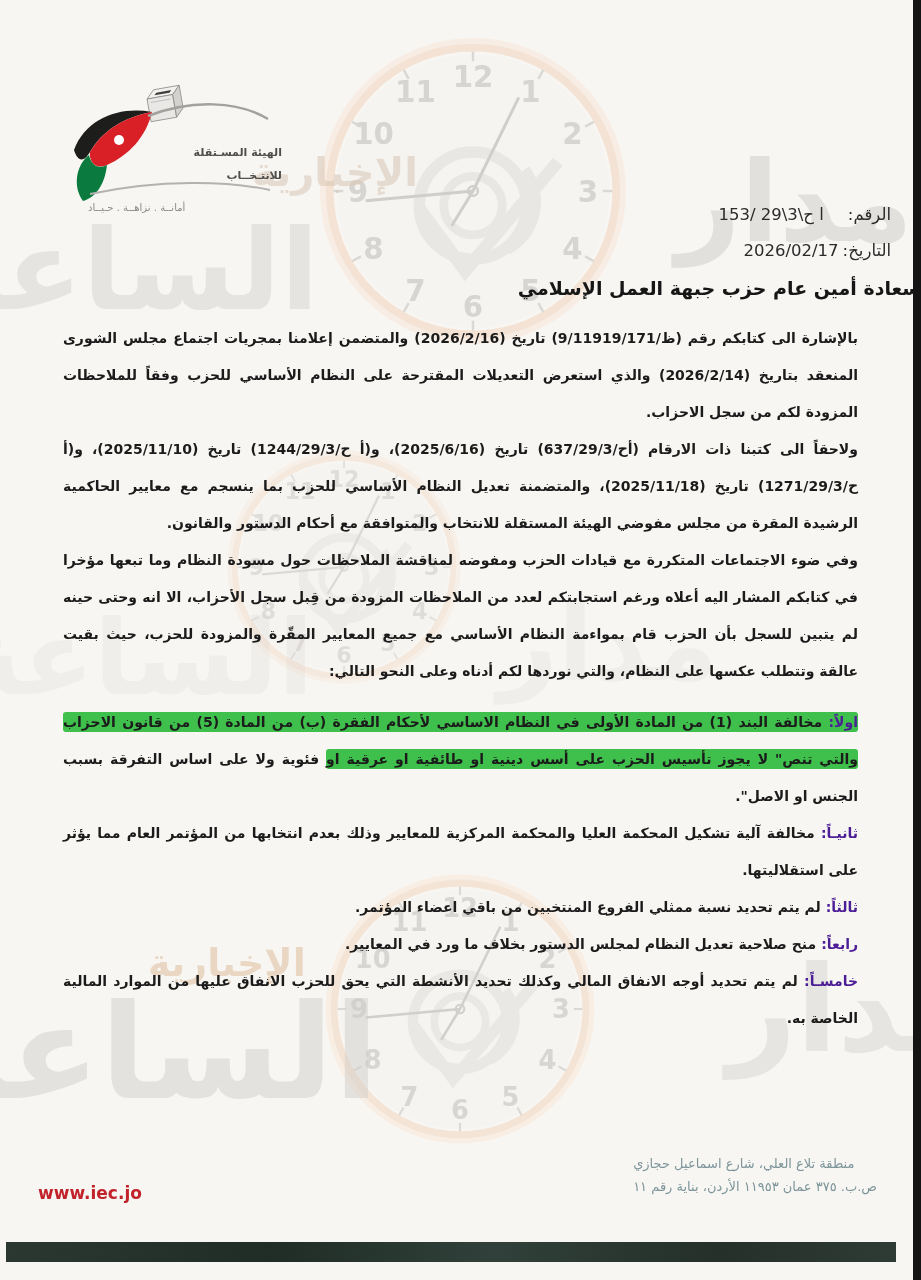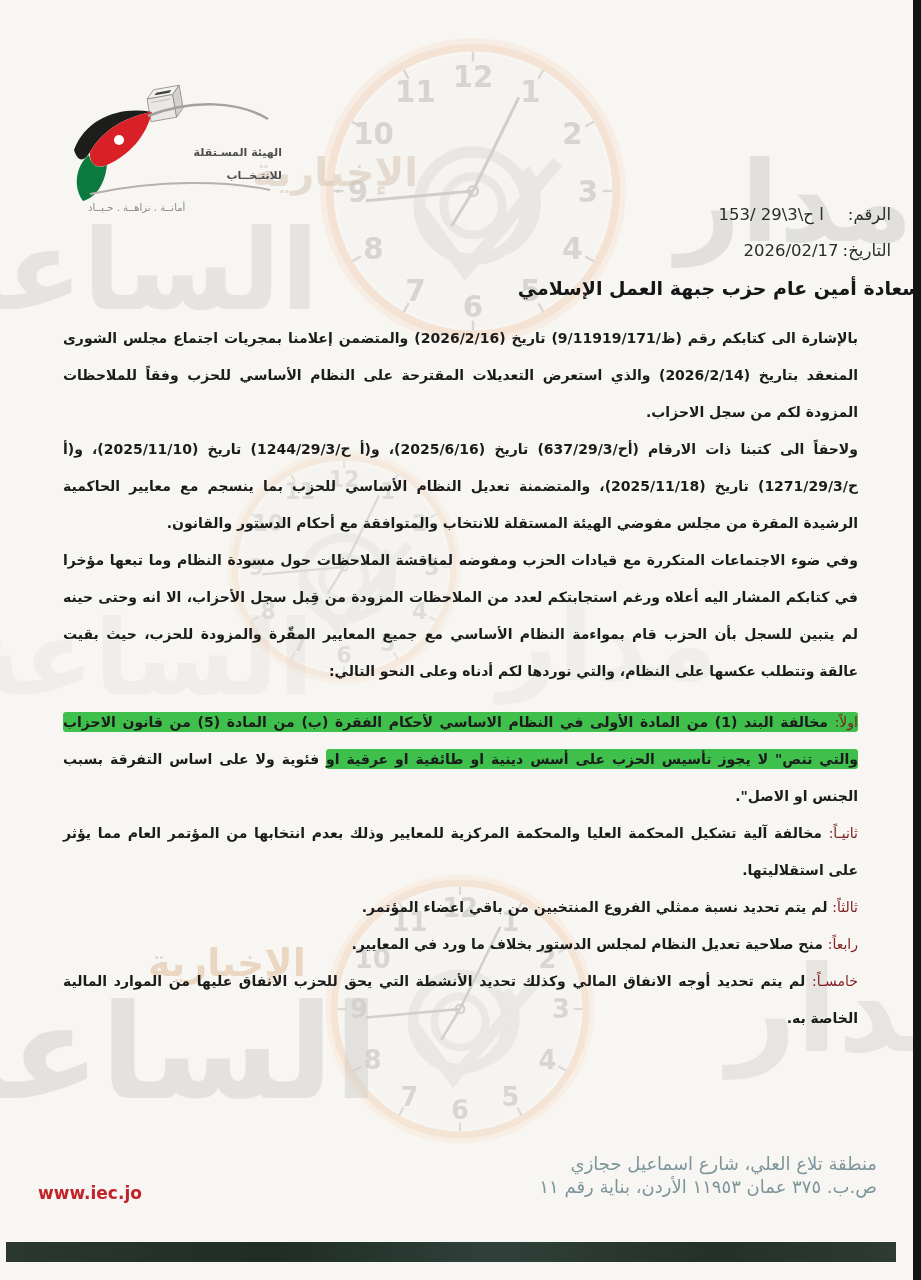--- a/index.html
+++ b/index.html
@@ -43,26 +43,26 @@
   .ref-value{letter-spacing:.3px;margin-left:20px;}
 
   
   .subject{position:absolute;left:60px;right:0;top:277px;direction:rtl;
     font-size:19px;font-weight:700;color:#161616;}
   .body-text{position:absolute;left:63px;right:63px;top:320px;direction:rtl;text-align:justify;
     font-size:14px;font-weight:700;color:#1b1b1b;line-height:37px;}
   .body-text p{margin:0;}
   .items{margin-top:14px;}
   .item{margin:0;}
-  .lbl{font-weight:400;color:#7f1d1d;}
+  .lbl{font-weight:700;color:#4c1d95;}
   .hl{background:#3fbf4b;border-radius:3px;padding:2px 0;-webkit-box-decoration-break:clone;box-decoration-break:clone;}
 
   
-  .footer-address{position:absolute;right:44px;top:1152px;direction:rtl;text-align:right;
-    color:#7d959a;font-size:18px;line-height:23px;}
+  .footer-address{position:absolute;right:44px;top:1152px;direction:rtl;text-align:left;
+    color:#7d959a;font-size:13px;line-height:23px;}
   .website{position:absolute;left:38px;top:1183px;color:#c2232a;font-weight:700;font-size:17px;direction:ltr;}
 </style>
 </head>
 <body>
 
 <div class="page">
 
   <svg width="0" height="0" style="position:absolute">
     <defs>
       <g id="wm-clock">

